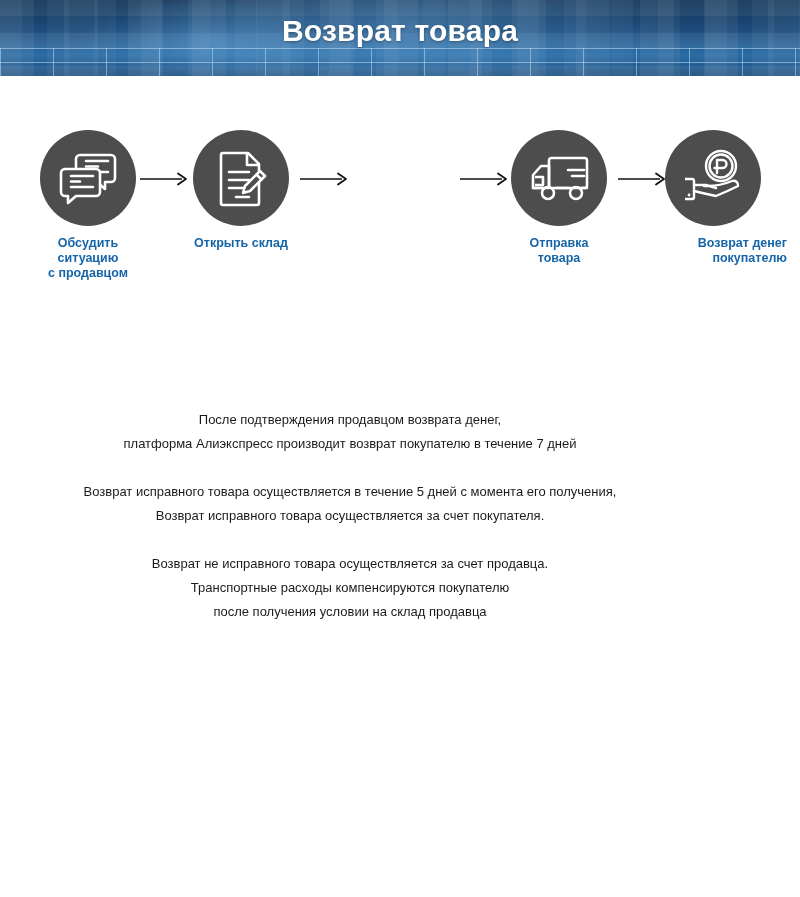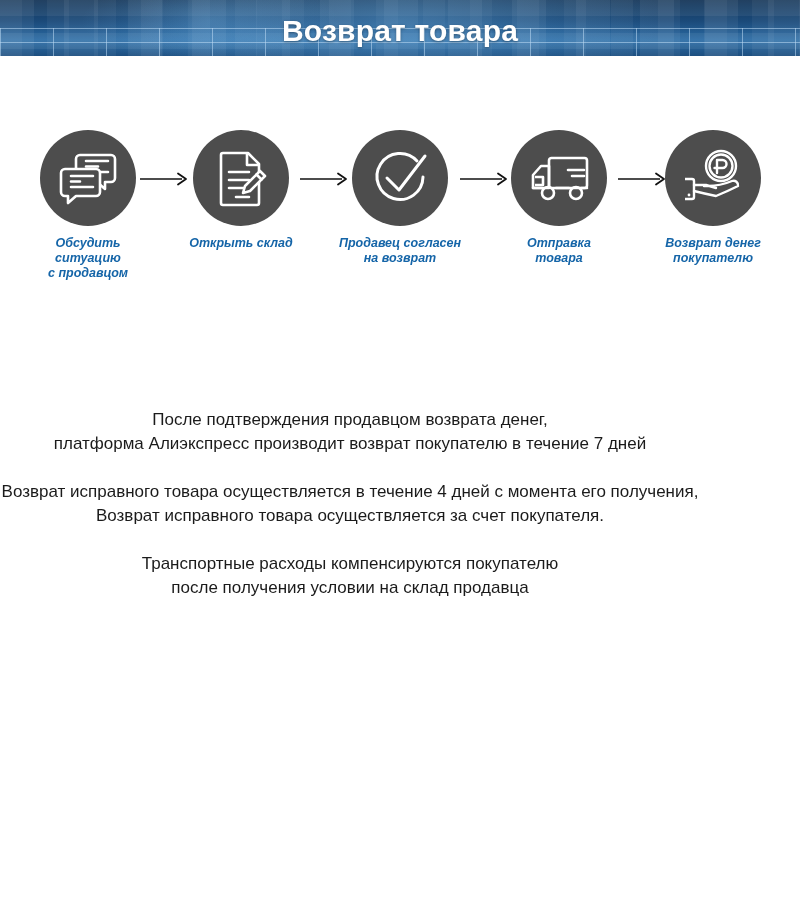--- a/index.html
+++ b/index.html
@@ -14,21 +14,21 @@
     overflow: hidden;
     font-family: "Liberation Sans", sans-serif;
     color: #1a1a1a;
   }
 
   
   .banner {
     position: absolute;
     left: 0; top: 0;
     width: 800px;
-    height: 56px;
+    height: 76px;
     overflow: hidden;
     background:
       linear-gradient(180deg, #123457 0%, #1b4a7a 38%, #2b6ca5 72%, #1d4f80 100%);
   }
   .banner .blocks {
     position: absolute;
     inset: 0;
     background-image:
       linear-gradient(90deg, rgba(255,255,255,0.065) 0 34px, rgba(255,255,255,0) 34px 64px),
       linear-gradient(90deg, rgba(255,255,255,0.05) 0 22px, rgba(255,255,255,0) 22px 47px),
@@ -69,21 +69,20 @@
     letter-spacing: .2px;
     text-shadow: 0 1px 3px rgba(0,0,0,.35);
   }
 
   
   .flow {
     position: absolute;
     left: 0; top: 130px;
     width: 784px;
     height: 170px;
-    font-style: italic;
   }
   .step {
     position: absolute;
     top: 0;
     width: 148px;
     text-align: center;
   }
   .step .circle {
     width: 96px; height: 96px;
     border-radius: 50%;
@@ -108,21 +107,21 @@
     height: 14px;
   }
   .arrow svg { display: block; }
 
   
   .body-text {
     position: absolute;
     left: 0; top: 408px;
     width: 700px;
     text-align: center;
-    font-size: 17px;
+    font-size: 13px;
     line-height: 24px;
     color: #1b1b1b;
   }
   .body-text p { margin: 0; }
   .body-text p + p { margin-top: 24px; }
   .body-text .line { display: block; }
 </style>
 </head>
 <body>
 
@@ -170,30 +169,20 @@
     <div class="label">Открыть склад</div>
   </div>
 
   <div class="arrow" style="left:300px;width:50px;">
     <svg width="50" height="14" viewBox="0 0 50 14">
       <line x1="0" y1="7" x2="42" y2="7" stroke="#111111" stroke-width="1.6"></line>
       <polyline points="38,1.5 46,7 38,12.5" fill="none" stroke="#111111" stroke-width="1.8" stroke-linecap="round" stroke-linejoin="round"></polyline>
     </svg>
   </div>
 
-  <div class="step" style="left:326px;">
-    <div class="circle">
-      <svg width="62" height="60" viewBox="0 0 62 60" fill="none" stroke="#ffffff" stroke-width="3">
-        <path d="M48 13 a23 23 0 1 0 6 16" stroke-linecap="round"></path>
-        <polyline points="18,30 30,42 56,8" stroke-linecap="round" stroke-linejoin="round"></polyline>
-      </svg>
-    </div>
-    <div class="label">Продавец согласен
-на возврат</div>
-  </div>
 
   <div class="arrow" style="left:460px;width:50px;">
     <svg width="50" height="14" viewBox="0 0 50 14">
       <line x1="0" y1="7" x2="42" y2="7" stroke="#111111" stroke-width="1.6"></line>
       <polyline points="38,1.5 46,7 38,12.5" fill="none" stroke="#111111" stroke-width="1.8" stroke-linecap="round" stroke-linejoin="round"></polyline>
     </svg>
   </div>
 
   <div class="step" style="left:485px;text-align:center;">
     <div class="circle">
@@ -211,21 +200,21 @@
 товара</div>
   </div>
 
   <div class="arrow" style="left:618px;width:50px;">
     <svg width="50" height="14" viewBox="0 0 50 14">
       <line x1="0" y1="7" x2="42" y2="7" stroke="#111111" stroke-width="1.6"></line>
       <polyline points="38,1.5 46,7 38,12.5" fill="none" stroke="#111111" stroke-width="1.8" stroke-linecap="round" stroke-linejoin="round"></polyline>
     </svg>
   </div>
 
-  <div class="step" style="left:639px;">
+  <div class="step" style="left:639px;text-align:right;">
     <div class="circle">
       <svg width="64" height="58" viewBox="0 0 64 58" fill="none" stroke="#ffffff" stroke-width="2.4">
         <circle cx="40" cy="17" r="15"></circle>
         <circle cx="40" cy="17" r="11.5"></circle>
         <path d="M36 24 v-13 h5.5 a4 4 0 0 1 0 8 h-8" stroke-linecap="round" stroke-linejoin="round"></path>
         <path d="M4 30 h7 a2 2 0 0 1 2 2 v16 a2 2 0 0 1 -2 2 h-7" stroke-linejoin="round"></path>
         <circle cx="8" cy="46" r="1.4" fill="#ffffff" stroke="none"></circle>
         <path d="M13 36 h12 l10 3 M13 42 q12 3 22 5 q12 -5 22 -10 a4.5 4.5 0 0 0 -6 -5 q-12 5 -24 5 h-4" stroke-linecap="round" stroke-linejoin="round"></path>
       </svg>
     </div>
@@ -233,20 +222,21 @@
 покупателю</div>
   </div>
 </div>
 
 <div class="body-text">
   <p>
     <span class="line">После подтверждения продавцом возврата денег,</span>
     <span class="line">платформа Алиэкспресс производит возврат покупателю в течение 7 дней</span>
   </p>
   <p>
-    <span class="line">Возврат исправного товара осуществляется в течение 4 дней с момента его получения,</span>
+    <span class="line">Возврат исправного товара осуществляется в течение 5 дней с момента его получения,</span>
     <span class="line">Возврат исправного товара осуществляется за счет покупателя.</span>
   </p>
   <p>
+    <span class="line">Возврат не исправного товара осуществляется за счет продавца.</span>
     <span class="line">Транспортные расходы компенсируются  покупателю</span>
     <span class="line">после получения условии на склад продавца</span>
   </p>
 </div>
 
 </body></html>

